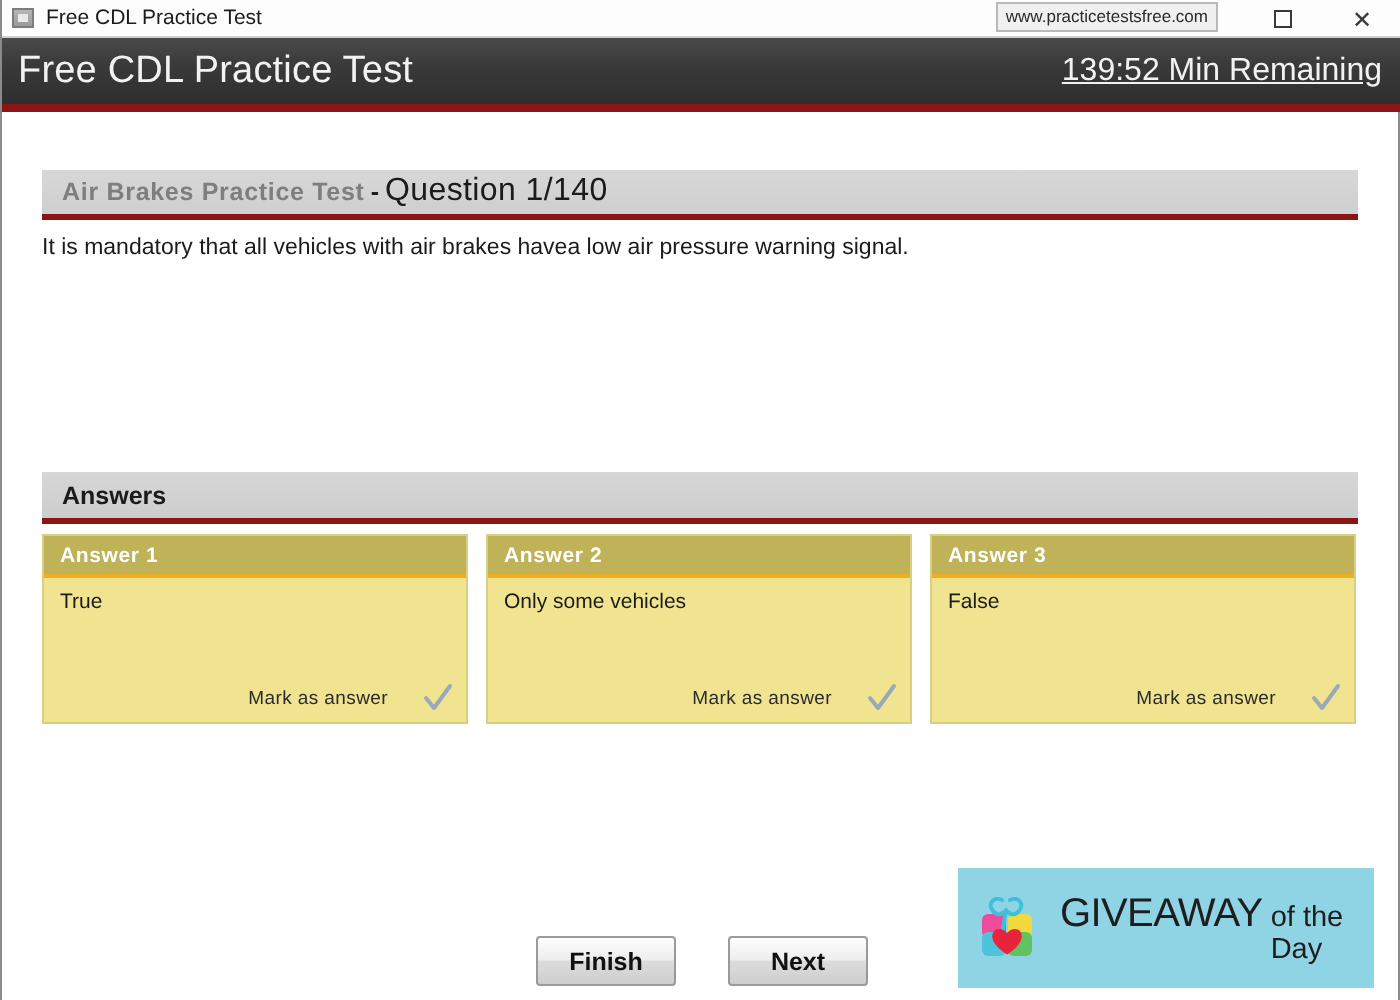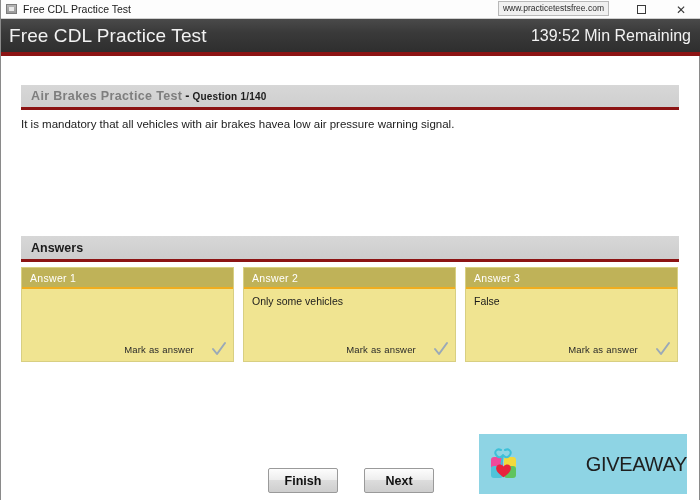--- a/index.html
+++ b/index.html
@@ -87,20 +87,21 @@
     padding: 0 10px 0 8px;
   }
   .app-header-title {
     font-size: 19px;
     color: #f2f2f2;
     letter-spacing: .1px;
   }
   .app-header-timer {
     font-size: 16px;
     color: #f2f2f2;
+    text-decoration: underline;
   }
   .header-rule {
     position: absolute;
     left: 0; top: 52px;
     width: 700px; height: 4px;
     background: #8c1414;
   }
 
   
   .content {
@@ -126,22 +127,22 @@
     color: #7e7e7e;
     letter-spacing: .35px;
   }
   .q-header-sep {
     font-size: 12.5px;
     font-weight: bold;
     color: #1b1b1b;
     margin: 0 3px;
   }
   .q-header-num {
-    font-size: 10px;
-    font-weight: bold;
+    font-size: 16px;
+    font-weight: normal;
     color: #1b1b1b;
     letter-spacing: .2px;
   }
 
   .q-text {
     position: absolute;
     left: 20px; top: 62px;
     width: 660px;
     font-size: 11.5px;
     color: #1b1b1b;
@@ -183,21 +184,21 @@
   .answer-card-head {
     height: 21px;
     background: #bfb258;
     border-bottom: 2px solid #f0ad1e;
     display: flex;
     align-items: center;
     padding-left: 8px;
   }
   .answer-card-head-label {
     font-size: 10.5px;
-    font-weight: normal;
+    font-weight: bold;
     color: #ffffff;
     letter-spacing: .3px;
   }
   .answer-card-body {
     flex: 1;
     padding: 6px 8px 0 8px;
     position: relative;
   }
   .answer-text {
     font-size: 10.5px;
@@ -301,20 +302,21 @@
       <span class="answers-header-label">Answers</span>
     </div>
 
     <div class="answers-row">
 
       <div class="answer-card">
         <div class="answer-card-head">
           <span class="answer-card-head-label">Answer 1</span>
         </div>
         <div class="answer-card-body">
+          <div class="answer-text">True</div>
           <div class="mark-row">
             <span class="mark-label">Mark as answer</span>
             <svg class="check-icon" width="16" height="16" viewBox="0 0 16 16">
               <path d="M2 8 L6 13 L14 2" stroke="#9aa9b8" stroke-width="2" fill="none" stroke-linecap="round" stroke-linejoin="round"></path>
             </svg>
           </div>
         </div>
       </div>
 
       <div class="answer-card">
@@ -362,16 +364,17 @@
       <rect x="17" y="11" width="12" height="12" rx="3" fill="#f2d93c"></rect>
       <rect x="4" y="20" width="12" height="12" rx="3" fill="#4fc3d9"></rect>
       <rect x="17" y="20" width="12" height="12" rx="3" fill="#5fc45f"></rect>
       <path d="M14 4 C10 2 6 6 10 10 C12 12 14 11 15 10" stroke="#3ec0d8" stroke-width="2" fill="none" stroke-linecap="round"></path>
       <path d="M18 4 C22 2 26 6 22 10 C20 12 18 11 17 10" stroke="#3ec0d8" stroke-width="2" fill="none" stroke-linecap="round"></path>
       <path d="M16 9 L13 27" stroke="#3ec0d8" stroke-width="2" fill="none" stroke-linecap="round"></path>
       <path d="M16.5 20.5 C13.4 16.8 8.5 18.6 9.2 23 C9.7 26.3 13.6 29.2 16.5 31.3 C19.4 29.2 23.3 26.3 23.8 23 C24.5 18.6 19.6 16.8 16.5 20.5 Z" fill="#e8233c"></path>
     </svg>
     <div class="giveaway-text">
       <span class="gw-main">GIVEAWAY</span>
+      <span class="gw-sub">of the Day</span>
     </div>
   </div>
 
 </div>
 
 </body></html>

